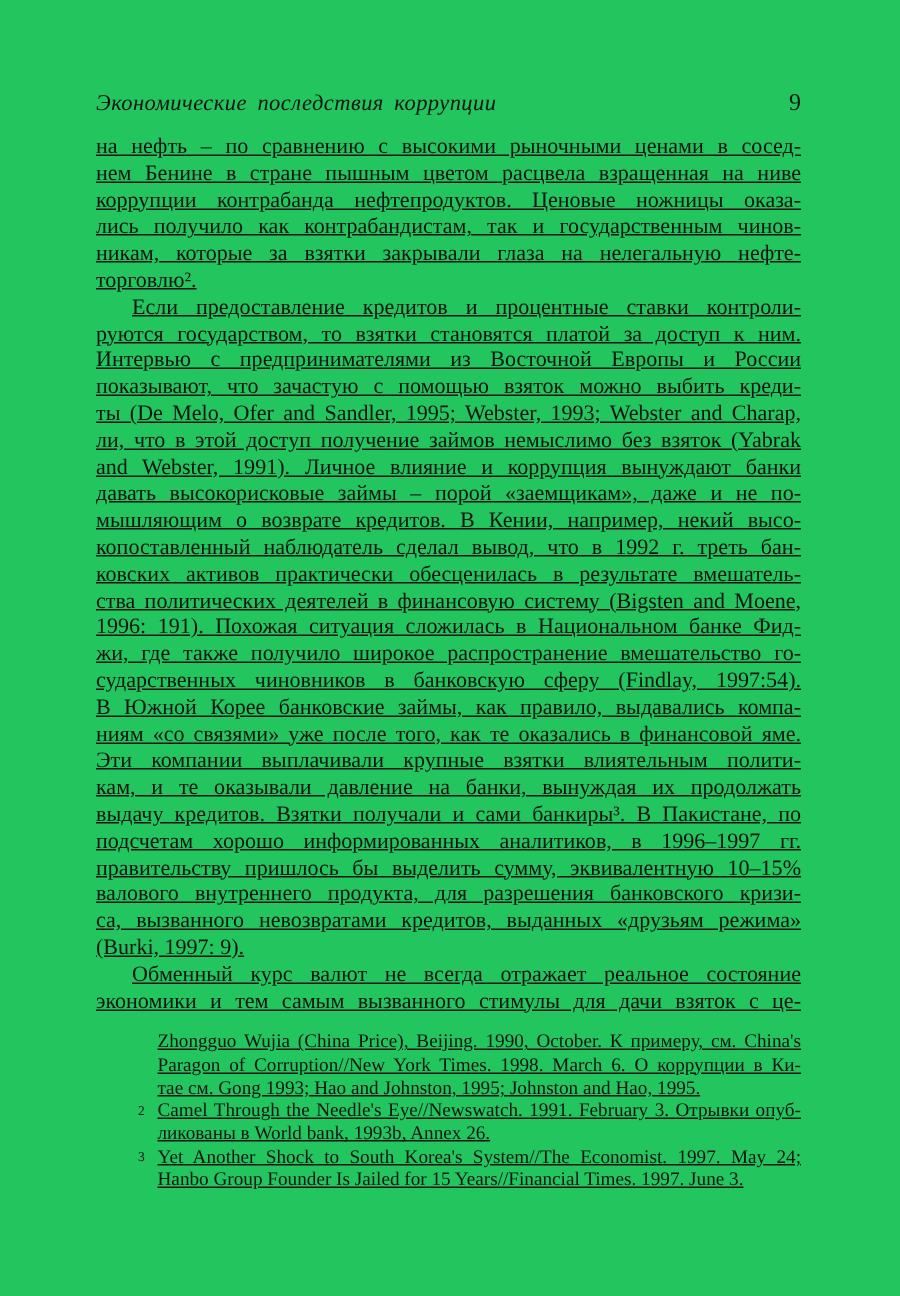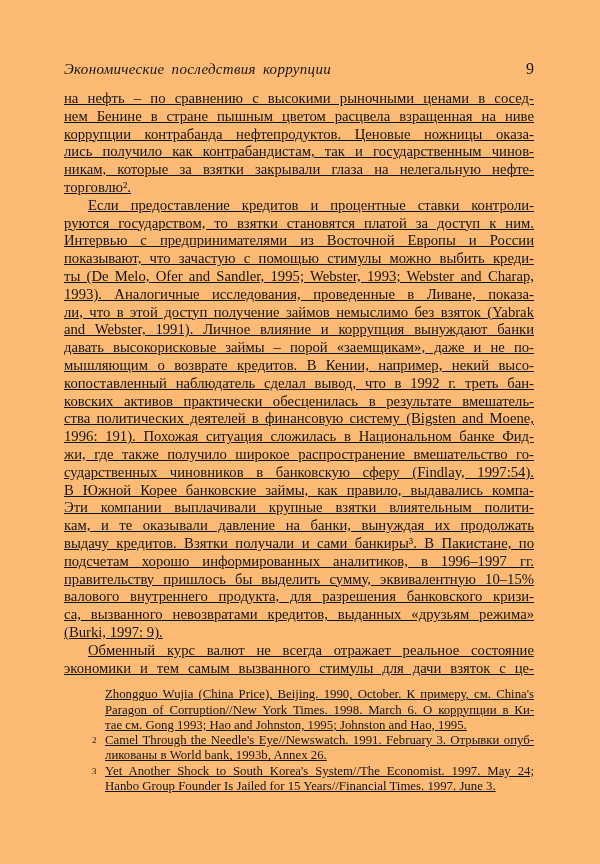--- a/index.html
+++ b/index.html
@@ -1,20 +1,20 @@
 <!DOCTYPE html>
 <html><head>
 <meta charset="utf-8">
 <style>
   html, body { margin: 0; padding: 0; background: #e8e8e8; }
   .page {
     position: relative;
     width: 600px;
     height: 864px;
-    background: #fdba74;
+    background: #22c55e;
     font-family: "Liberation Serif", "DejaVu Serif", serif;
     color: #141414;
     overflow: hidden;
   }
   .content {
     position: absolute;
     left: 64px;
     top: 60px;
     width: 470px;
   }
@@ -75,34 +75,34 @@
           <div class="line">нем Бенине в стране пышным цветом расцвела взращенная на ниве</div>
           <div class="line">коррупции контрабанда нефтепродуктов. Ценовые ножницы оказа-</div>
           <div class="line">лись получило как контрабандистам, так и государственным чинов-</div>
           <div class="line">никам, которые за взятки закрывали глаза на нелегальную нефте-</div>
           <div class="line last">торговлю².</div>
         </div>
         <div class="para">
           <div class="line indent">Если предоставление кредитов и процентные ставки контроли-</div>
           <div class="line">руются государством, то взятки становятся платой за доступ к ним.</div>
           <div class="line">Интервью с предпринимателями из Восточной Европы и России</div>
-          <div class="line">показывают, что зачастую с помощью стимулы можно выбить креди-</div>
+          <div class="line">показывают, что зачастую с помощью взяток можно выбить креди-</div>
           <div class="line">ты (De Melo, Ofer and Sandler, 1995; Webster, 1993; Webster and Charap,</div>
-          <div class="line">1993). Аналогичные исследования, проведенные в Ливане, показа-</div>
           <div class="line">ли, что в этой доступ получение займов немыслимо без взяток (Yabrak</div>
           <div class="line">and Webster, 1991). Личное влияние и коррупция вынуждают банки</div>
           <div class="line">давать высокорисковые займы – порой «заемщикам», даже и не по-</div>
           <div class="line">мышляющим о возврате кредитов. В Кении, например, некий высо-</div>
           <div class="line">копоставленный наблюдатель сделал вывод, что в 1992 г. треть бан-</div>
           <div class="line">ковских активов практически обесценилась в результате вмешатель-</div>
           <div class="line">ства политических деятелей в финансовую систему (Bigsten and Moene,</div>
           <div class="line">1996: 191). Похожая ситуация сложилась в Национальном банке Фид-</div>
           <div class="line">жи, где также получило широкое распространение вмешательство го-</div>
           <div class="line">сударственных чиновников в банковскую сферу (Findlay, 1997:54).</div>
           <div class="line">В Южной Корее банковские займы, как правило, выдавались компа-</div>
+          <div class="line">ниям «со связями» уже после того, как те оказались в финансовой яме.</div>
           <div class="line">Эти компании выплачивали крупные взятки влиятельным полити-</div>
           <div class="line">кам, и те оказывали давление на банки, вынуждая их продолжать</div>
           <div class="line">выдачу кредитов. Взятки получали и сами банкиры³. В Пакистане, по</div>
           <div class="line">подсчетам хорошо информированных аналитиков, в 1996–1997 гг.</div>
           <div class="line">правительству пришлось бы выделить сумму, эквивалентную 10–15%</div>
           <div class="line">валового внутреннего продукта, для разрешения банковского кризи-</div>
           <div class="line">са, вызванного невозвратами кредитов, выданных «друзьям режима»</div>
           <div class="line last">(Burki, 1997: 9).</div>
         </div>
         <div class="para">

